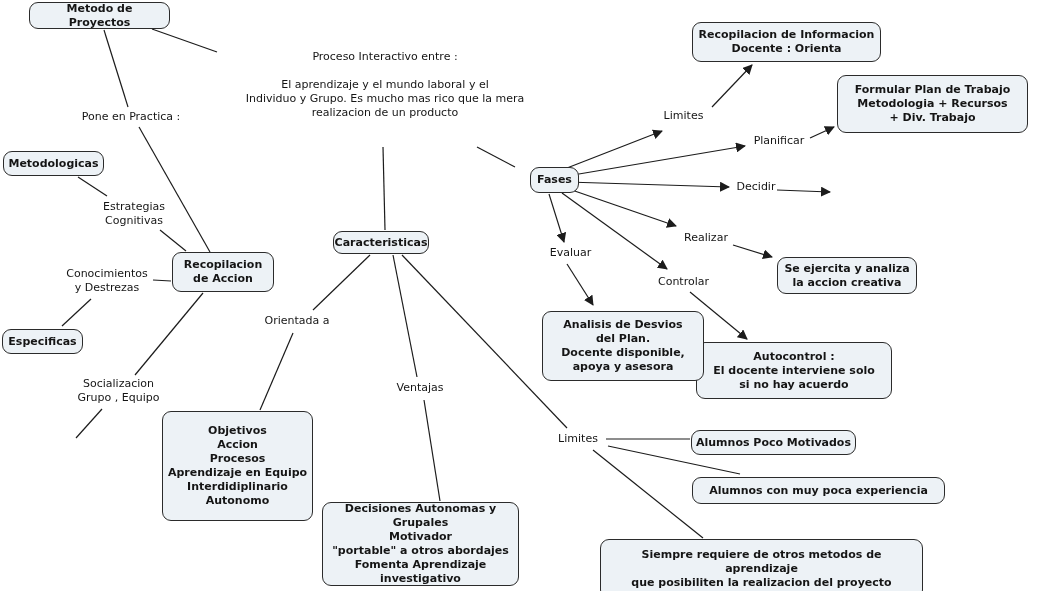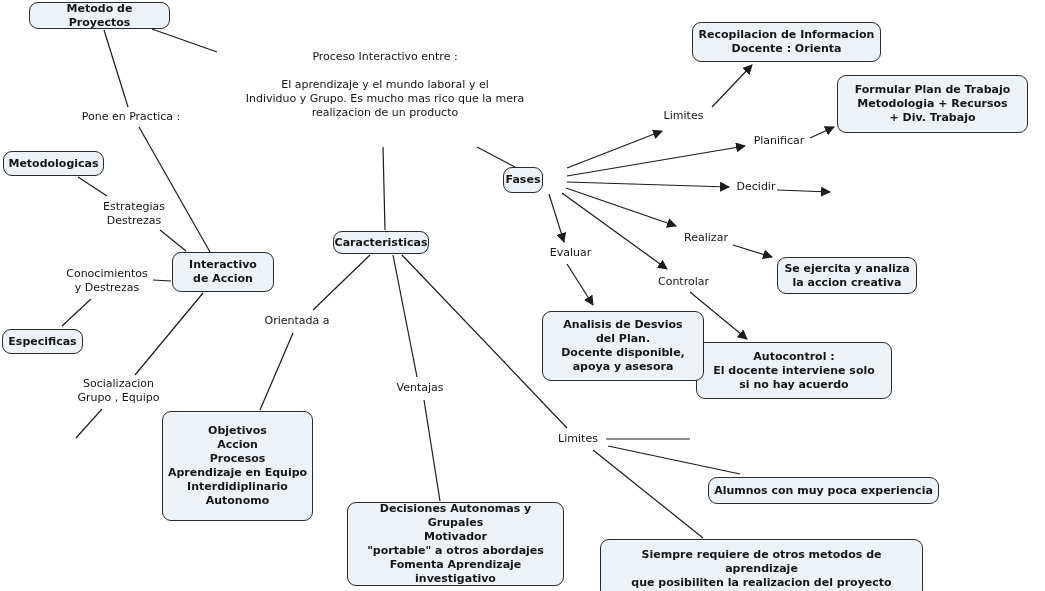--- a/index.html
+++ b/index.html
@@ -62,61 +62,62 @@
       <line x1="810" y1="138" x2="834" y2="127" marker-end="url(#arw)"></line>
       <line x1="777" y1="190" x2="830" y2="192" marker-end="url(#arw)"></line>
       <line x1="733" y1="245" x2="772" y2="257" marker-end="url(#arw)"></line>
       <line x1="690" y1="292" x2="747" y2="339" marker-end="url(#arw)"></line>
       <line x1="567" y1="264" x2="593" y2="305" marker-end="url(#arw)"></line>
     </g>
   </svg>
 
   <div class="node" style="left:29px;top:2px;width:141px;height:27px">Metodo de Proyectos</div>
   <div class="node" style="left:3px;top:151px;width:101px;height:25px">Metodologicas</div>
-  <div class="node" style="left:172px;top:252px;width:102px;height:40px">Interactivo
+  <div class="node" style="left:172px;top:252px;width:102px;height:40px">Recopilacion
 de Accion</div>
   <div class="node" style="left:2px;top:329px;width:81px;height:25px">Especificas</div>
   <div class="node" style="left:162px;top:411px;width:151px;height:110px">Objetivos
 Accion
 Procesos
 Aprendizaje en Equipo
 Interdidiplinario
 Autonomo</div>
   <div class="node" style="left:333px;top:231px;width:96px;height:23px">Caracteristicas</div>
-  <div class="node" style="left:503px;top:167px;width:40px;height:26px">Fases</div>
+  <div class="node" style="left:530px;top:167px;width:49px;height:26px">Fases</div>
   <div class="node" style="left:692px;top:22px;width:189px;height:40px">Recopilacion de Informacion
 Docente : Orienta</div>
   <div class="node" style="left:837px;top:75px;width:191px;height:58px">Formular Plan de Trabajo
 Metodologia + Recursos
 + Div. Trabajo</div>
   <div class="node" style="left:777px;top:257px;width:140px;height:37px">Se ejercita y analiza
 la accion creativa</div>
   <div class="node" style="left:696px;top:342px;width:196px;height:57px">Autocontrol :
 El docente interviene solo
 si no hay acuerdo</div>
   <div class="node" style="left:542px;top:311px;width:162px;height:70px">Analisis de Desvios
 del Plan.
 Docente disponible,
 apoya y asesora</div>
-  <div class="node" style="left:347px;top:502px;width:217px;height:84px">Decisiones Autonomas y Grupales
+  <div class="node" style="left:322px;top:502px;width:197px;height:84px">Decisiones Autonomas y Grupales
 Motivador
 "portable" a otros abordajes
 Fomenta Aprendizaje investigativo</div>
-  <div class="node" style="left:708px;top:477px;width:231px;height:27px">Alumnos con muy poca experiencia</div>
+  <div class="node" style="left:691px;top:430px;width:165px;height:25px">Alumnos Poco Motivados</div>
+  <div class="node" style="left:692px;top:477px;width:253px;height:27px">Alumnos con muy poca experiencia</div>
   <div class="node" style="left:600px;top:539px;width:323px;height:60px">Siempre requiere de otros metodos de aprendizaje
 que posibiliten la realizacion del proyecto</div>
 
   <div class="phrase" style="left:74px;top:110px;width:114px">Pone en Practica :</div>
   <div class="phrase" style="left:235px;top:50px;width:300px">Proceso Interactivo entre :
 
 El aprendizaje y el mundo laboral y el
 Individuo y Grupo. Es mucho mas rico que la mera
 realizacion de un producto</div>
   <div class="phrase" style="left:98px;top:200px;width:72px">Estrategias
-Destrezas</div>
+Cognitivas</div>
   <div class="phrase" style="left:59px;top:267px;width:96px">Conocimientos
 y Destrezas</div>
   <div class="phrase" style="left:70px;top:377px;width:97px">Socializacion
 Grupo , Equipo</div>
   <div class="phrase" style="left:259px;top:314px;width:76px">Orientada a</div>
   <div class="phrase" style="left:392px;top:381px;width:56px">Ventajas</div>
   <div class="phrase" style="left:554px;top:432px;width:48px">Limites</div>
   <div class="phrase" style="left:655px;top:109px;width:57px">Limites</div>
   <div class="phrase" style="left:749px;top:134px;width:60px">Planificar</div>
   <div class="phrase" style="left:733px;top:180px;width:46px">Decidir</div>

